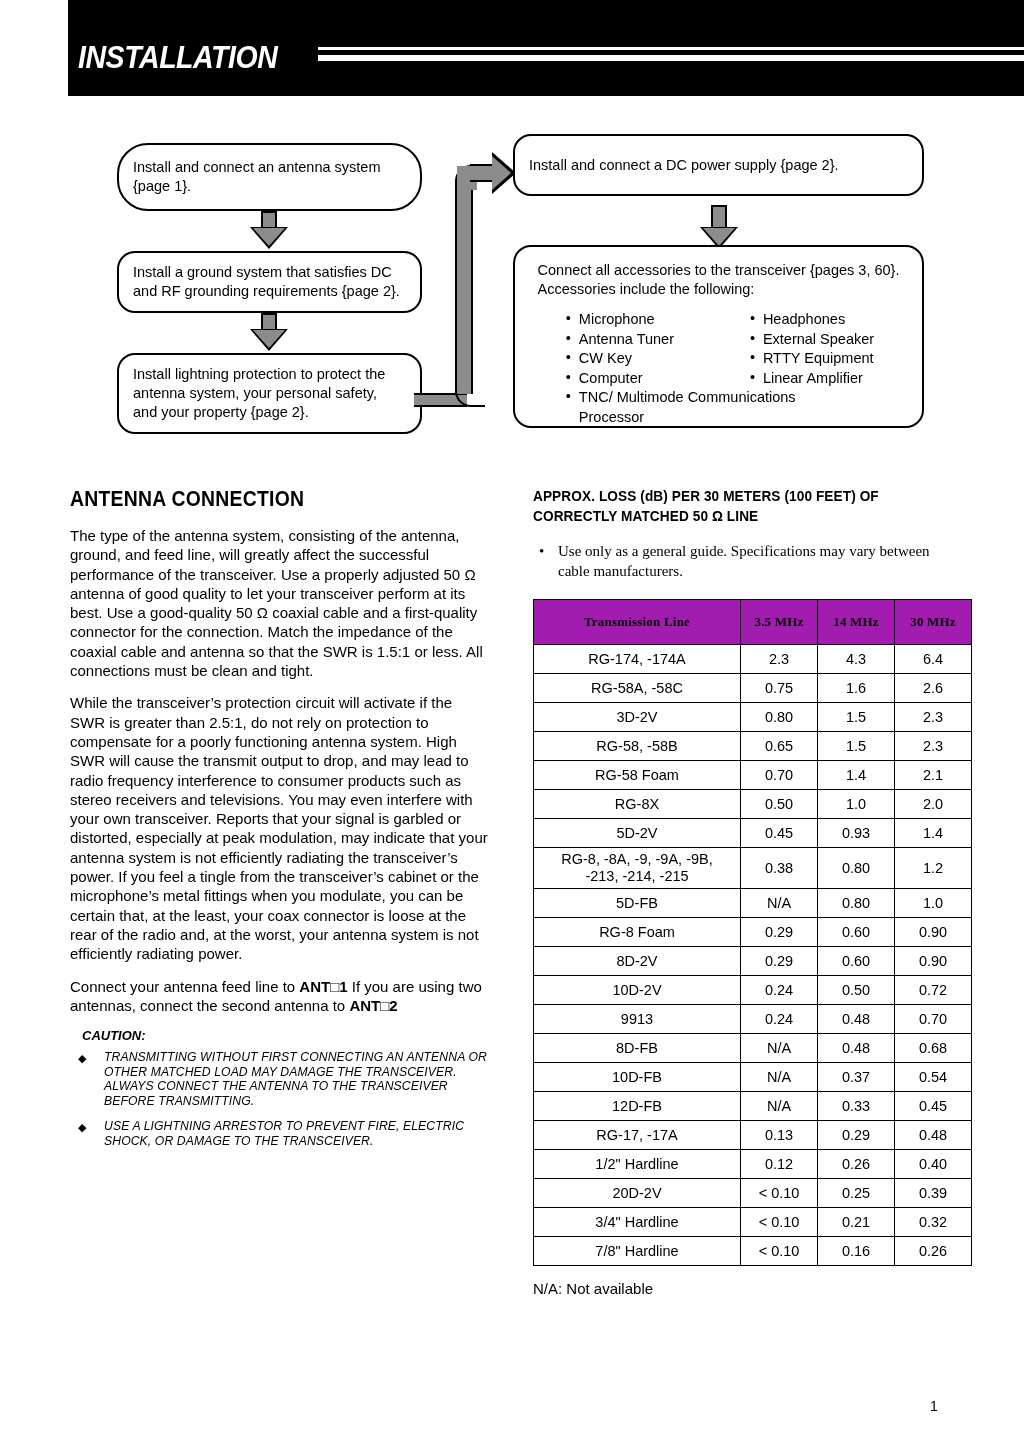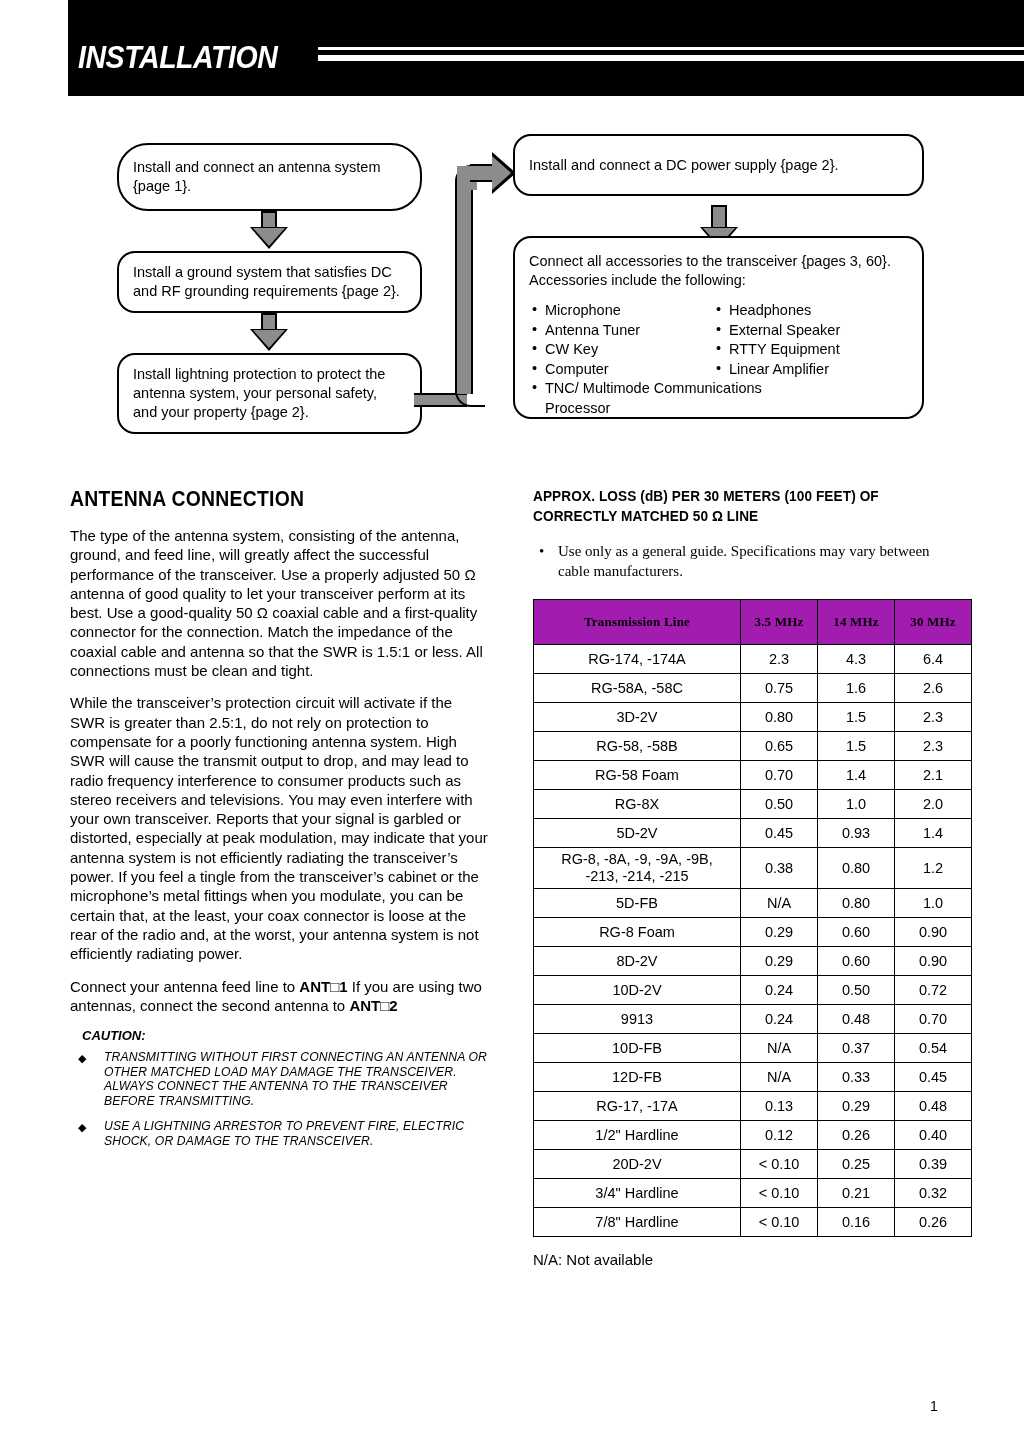--- a/index.html
+++ b/index.html
@@ -65,22 +65,22 @@
     display: flex;
     flex-direction: column;
     justify-content: center;
   }
   .flowbox .line { white-space: nowrap; }
 
   #fb-antenna   { left: 117px; top: 143px;  width: 305px; height: 68px; border-radius: 31px; }
   #fb-ground    { left: 117px; top: 251px;  width: 305px; height: 62px; }
   #fb-lightning { left: 117px; top: 353px;  width: 305px; height: 81px; }
   #fb-power     { left: 513px; top: 134px;  width: 411px; height: 62px; }
-  #fb-access    { left: 513px; top: 236px;  width: 411px; height: 183px;
-                  justify-content: flex-start; padding-top: 14px; }
+  #fb-access    { left: 513px; top: 245px;  width: 411px; height: 183px;
+                  justify-content: flex-start; padding-top: 14px; align-items: center; }
 
   
   .acc-intro { margin-bottom: 11px; }
   .acc-cols  { position: relative; }
   .acc-col-left  { display: inline-block; width: 180px; vertical-align: top; }
   .acc-col-right { display: inline-block; vertical-align: top; }
   .acc-item {
     white-space: nowrap;
     line-height: 19.5px;
     padding-left: 16px;
@@ -507,20 +507,26 @@
           <td>0.50</td>
           <td>0.72</td>
         </tr>
         <tr>
           <td class="name-cell">9913</td>
           <td>0.24</td>
           <td>0.48</td>
           <td>0.70</td>
         </tr>
         <tr>
+          <td class="name-cell">8D-FB</td>
+          <td>N/A</td>
+          <td>0.48</td>
+          <td>0.68</td>
+        </tr>
+        <tr>
           <td class="name-cell">10D-FB</td>
           <td>N/A</td>
           <td>0.37</td>
           <td>0.54</td>
         </tr>
         <tr>
           <td class="name-cell">12D-FB</td>
           <td>N/A</td>
           <td>0.33</td>
           <td>0.45</td>

